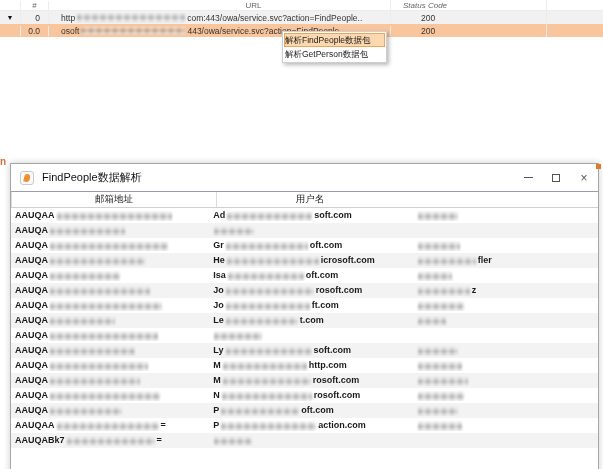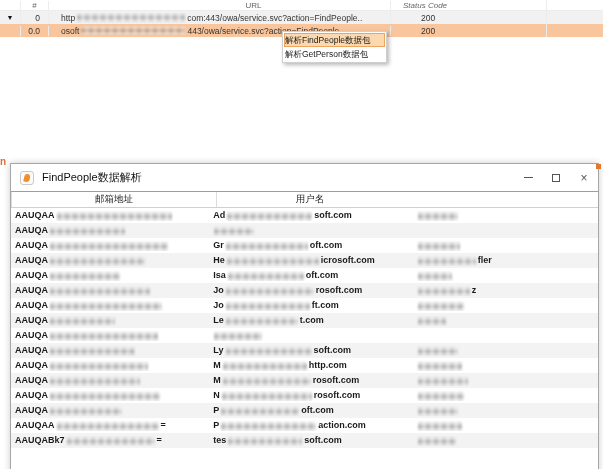--- a/index.html
+++ b/index.html
@@ -210,19 +210,18 @@
           <div class="td-email"><span>P</span><span class="mosaic" style="width: 78px;"></span><span>oft.com</span></div>
           <div class="td-name"><span class="mosaic" style="width: 40px;"></span></div>
         </div>
         <div class="trow">
           <div class="td-user"><span>AAUQAA</span><span class="mosaic" style="width: 102px;"></span><span>=</span></div>
           <div class="td-email"><span>P</span><span class="mosaic" style="width: 95px;"></span><span>action.com</span></div>
           <div class="td-name"><span class="mosaic" style="width: 44px;"></span></div>
         </div>
         <div class="trow">
           <div class="td-user"><span>AAUQABk7</span><span class="mosaic" style="width: 88px;"></span><span>=</span></div>
-          <div class="td-email"><span>tes</span><span class="mosaic" style="width: 74px;"></span><span>soft.com</span></div>
           <div class="td-name"><span class="mosaic" style="width: 38px;"></span></div>
         </div>
       </div>
   </div>
 
 </div>
 
 </body></html>

